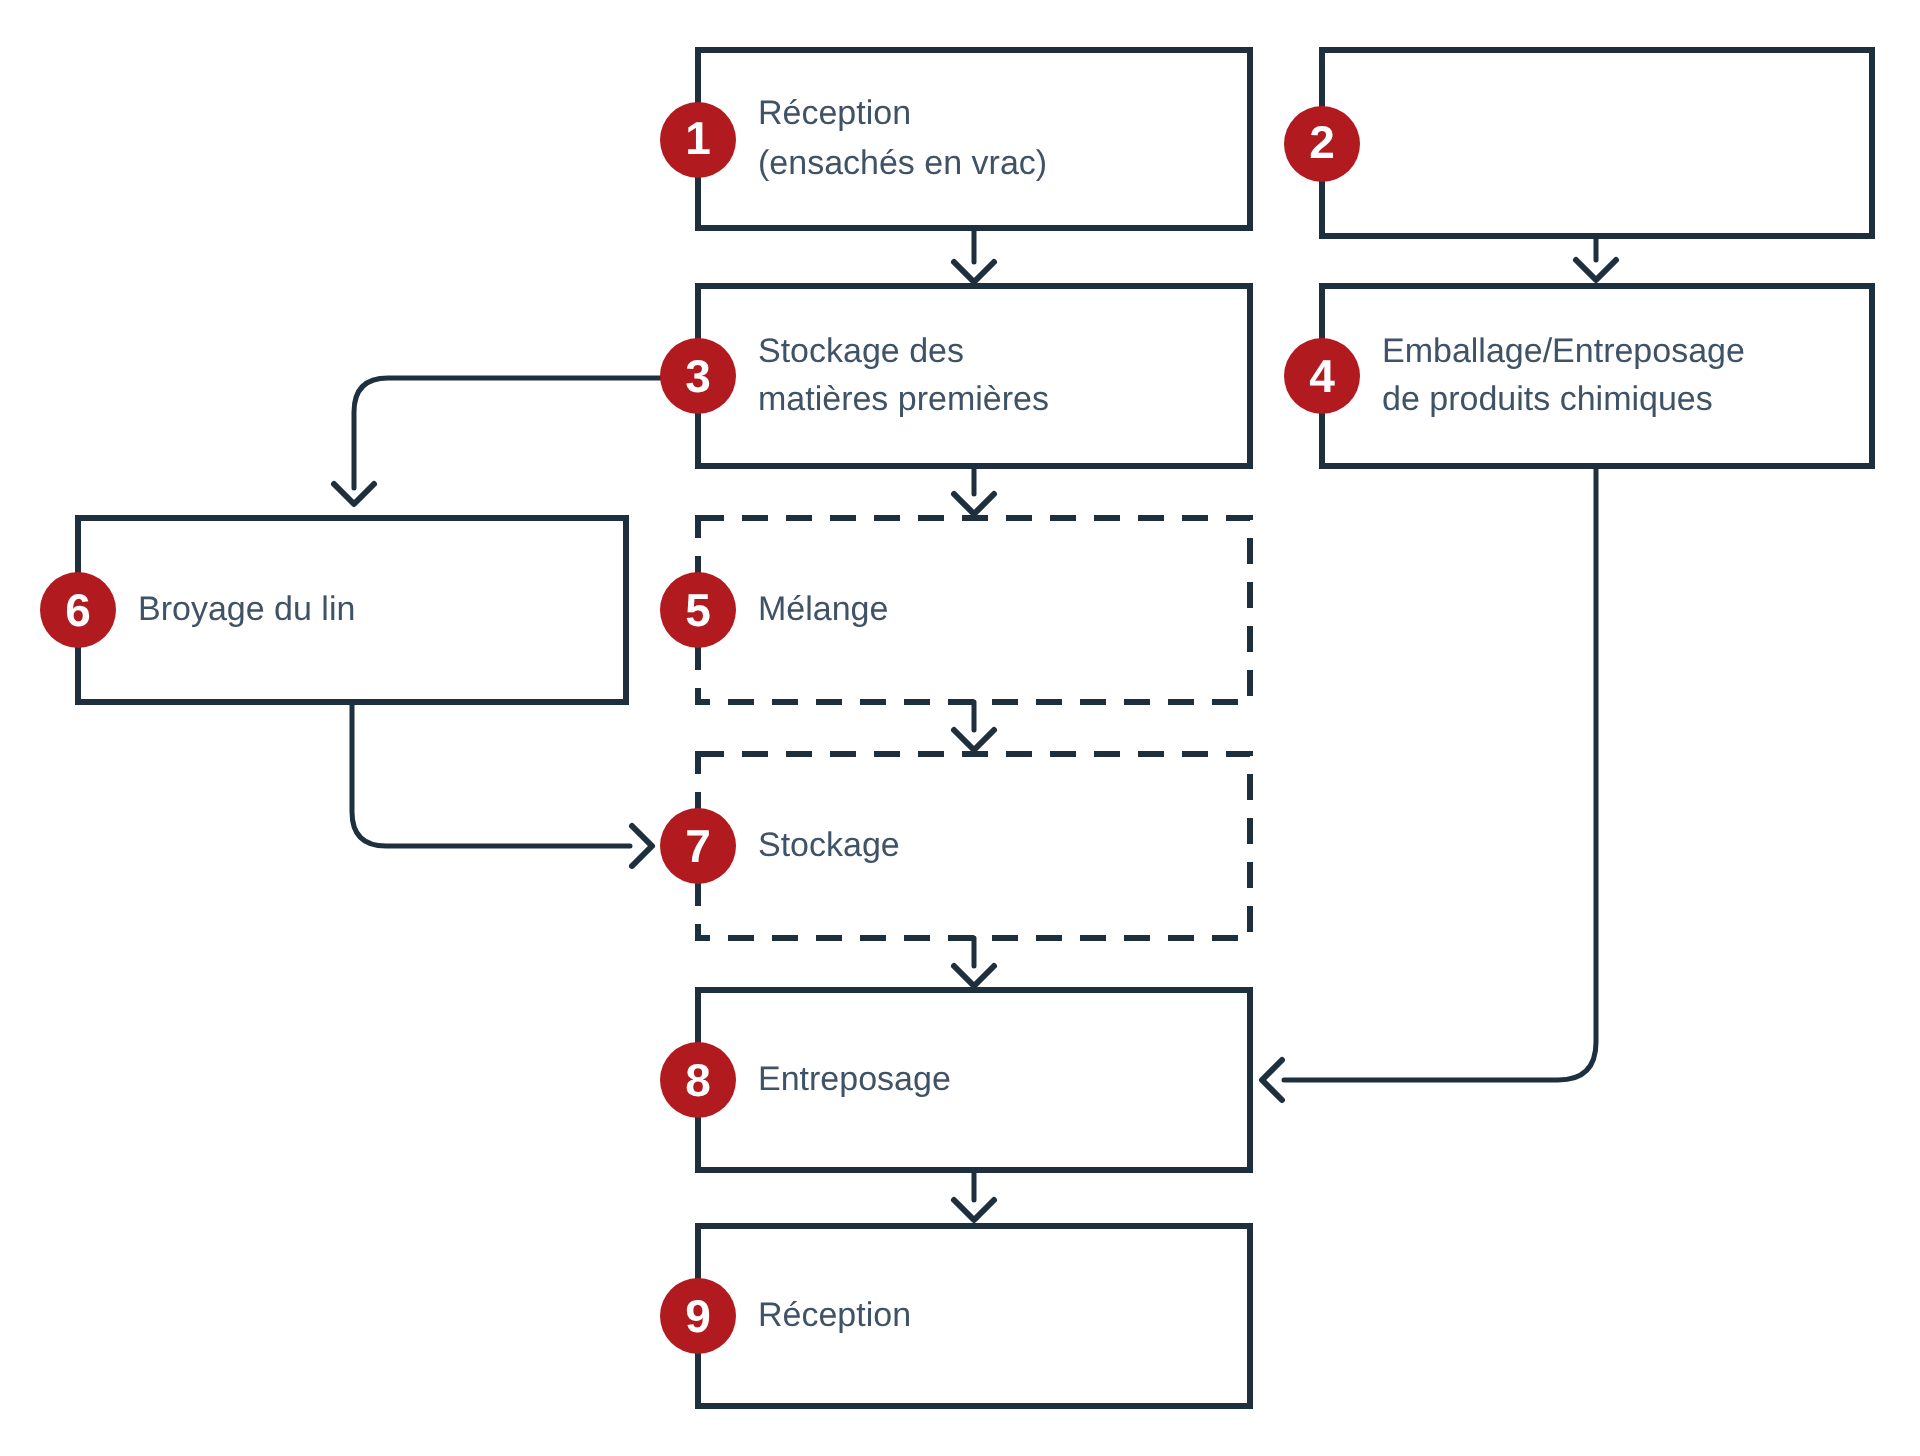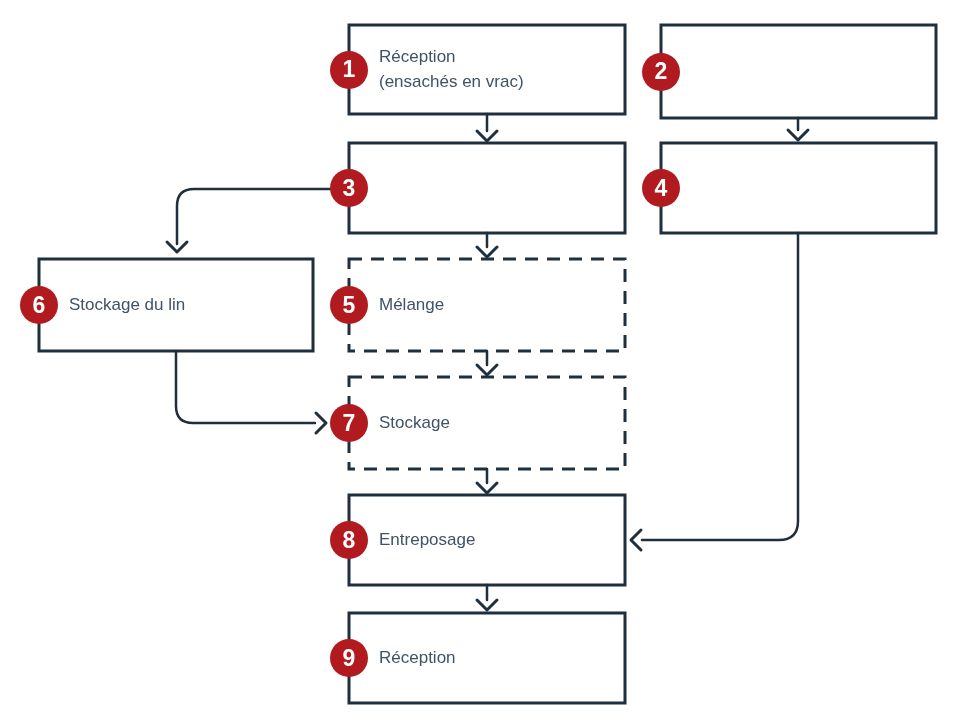--- a/index.html
+++ b/index.html
@@ -96,34 +96,38 @@
     <div class="label">Réception
 (ensachés en vrac)</div>
   </div>
 
   <div class="step" style="left:661px;top:25px;width:275px;height:93px">
     <span class="badge">2</span>
   </div>
 
   <div class="step" style="left:349px;top:143px;width:276px;height:90px">
     <span class="badge">3</span>
+    <div class="label">Stockage des
+matières premières</div>
   </div>
 
   <div class="step" style="left:661px;top:143px;width:275px;height:90px">
     <span class="badge">4</span>
+    <div class="label">Emballage/Entreposage
+de produits chimiques</div>
   </div>
 
   <div class="step" style="left:349px;top:259px;width:276px;height:92px">
     <span class="badge">5</span>
     <div class="label">Mélange</div>
   </div>
 
   <div class="step" style="left:39px;top:259px;width:274px;height:92px">
     <span class="badge">6</span>
-    <div class="label">Stockage du lin</div>
+    <div class="label">Broyage du lin</div>
   </div>
 
   <div class="step" style="left:349px;top:377px;width:276px;height:92px">
     <span class="badge">7</span>
     <div class="label">Stockage</div>
   </div>
 
   <div class="step" style="left:349px;top:495px;width:276px;height:90px">
     <span class="badge">8</span>
     <div class="label">Entreposage</div>

